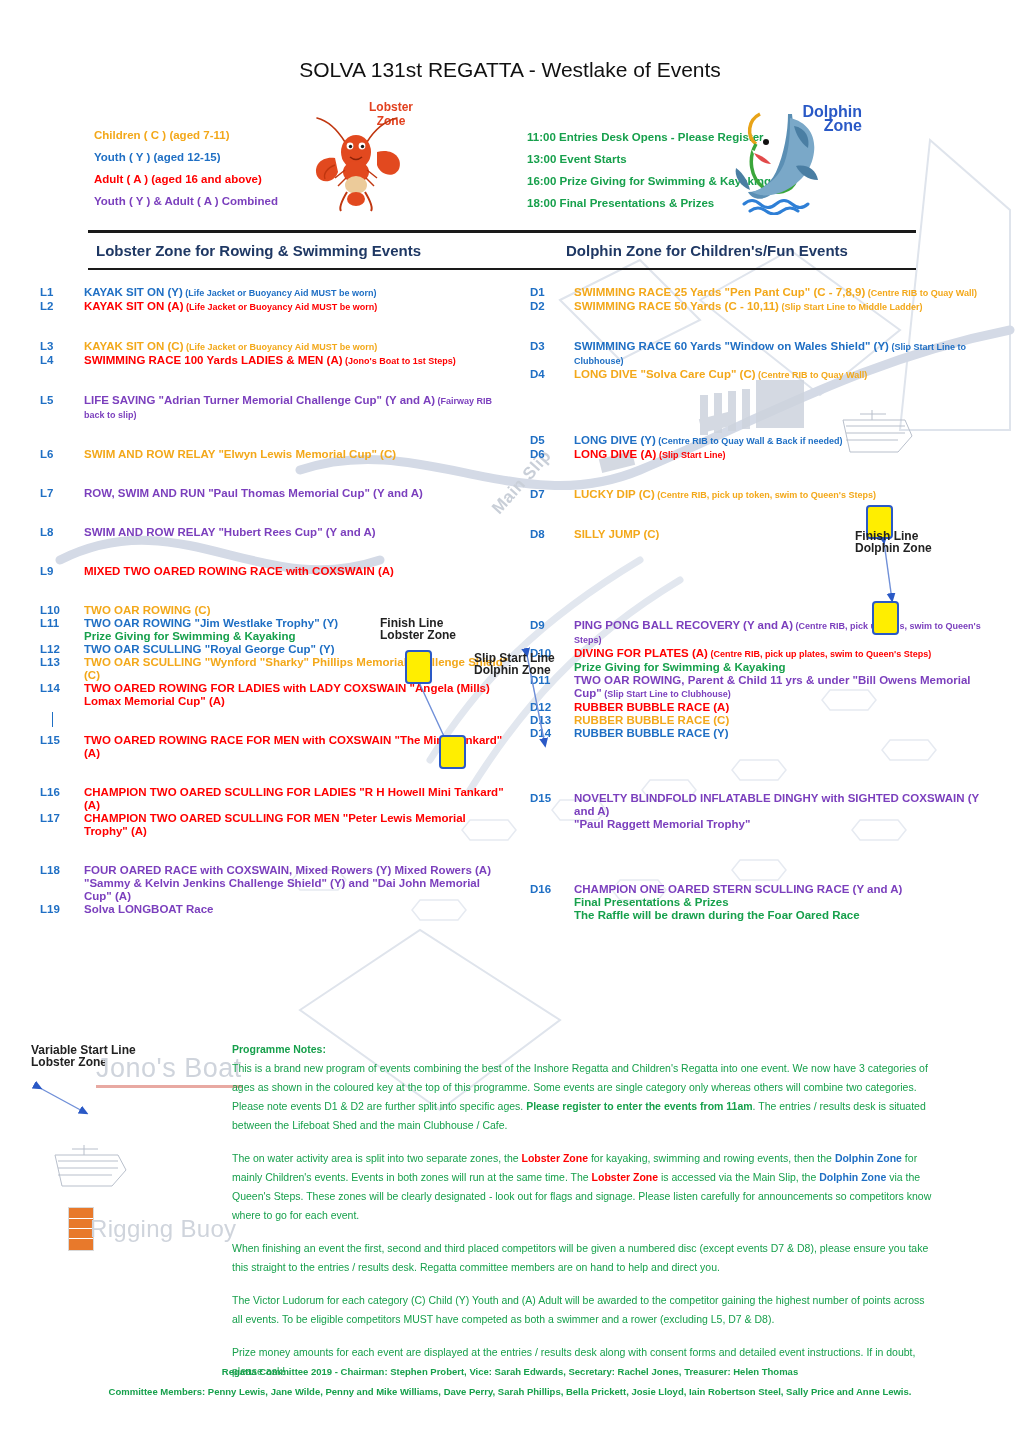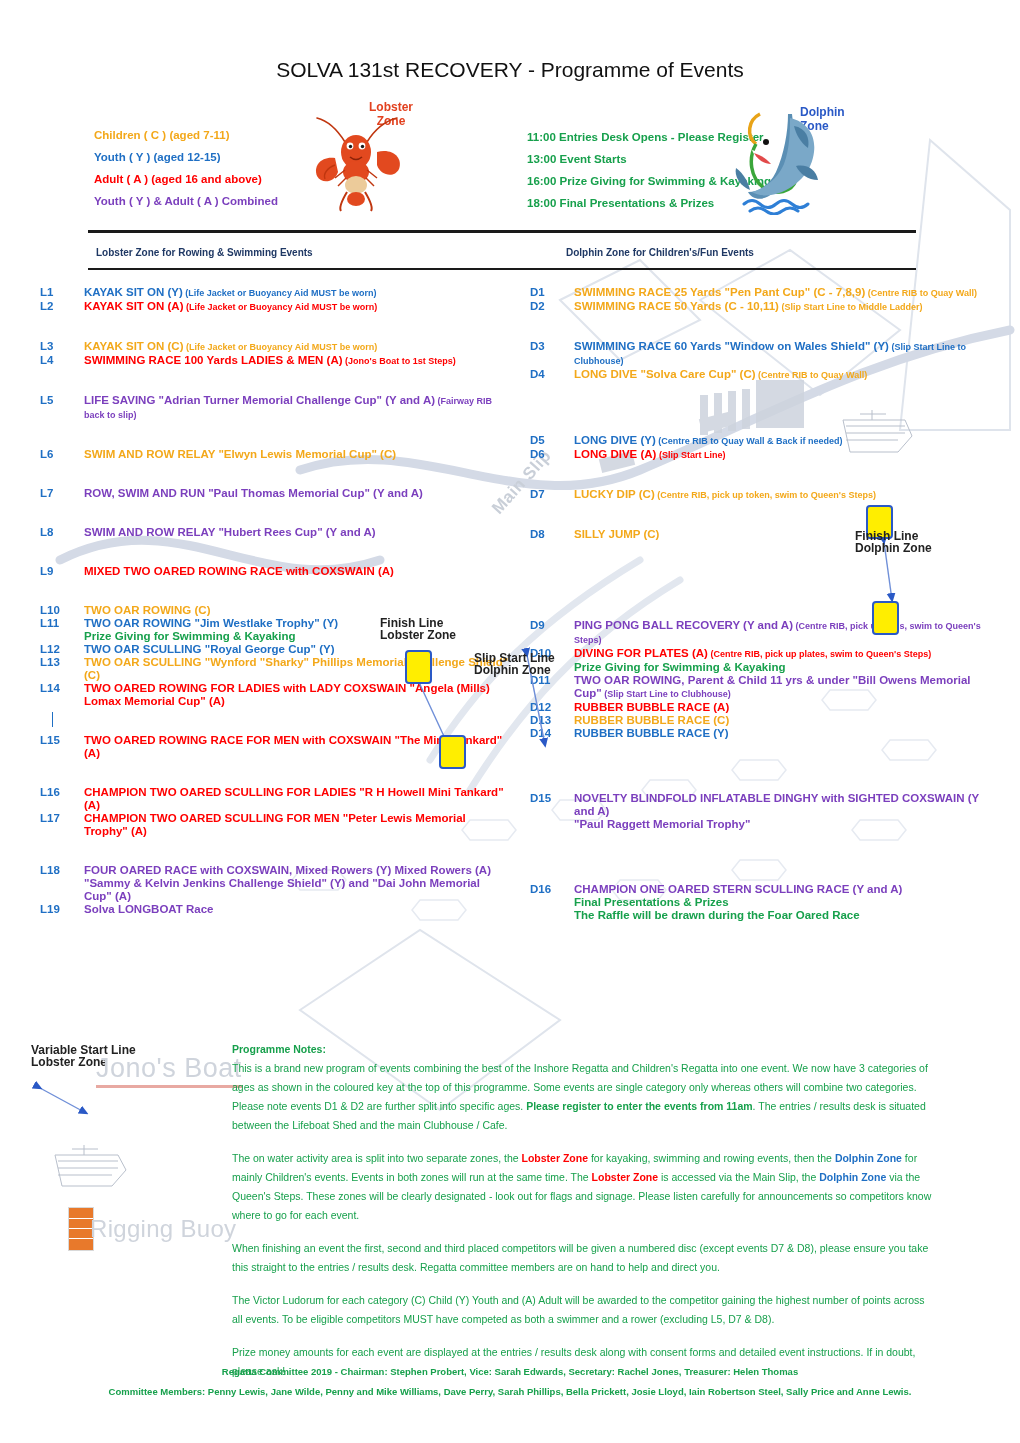--- a/index.html
+++ b/index.html
@@ -40,30 +40,30 @@
   .k-c{color:#f3a81a;}
   .k-y{color:#1f6fc4;}
   .k-a{color:#ff0000;}
   .k-ya{color:#7b3fbd;}
 
   
   .sched{position:absolute;left:527px;top:126px;font-size:11.5px;font-weight:bold;line-height:22px;color:#17a04c;}
 
   
   .lobster-cap{position:absolute;left:360px;top:100px;font-size:12px;font-weight:bold;color:#e2411f;line-height:14px;text-align:center;width:62px;}
-  .dolphin-cap{position:absolute;left:800px;top:105px;font-size:12px;font-weight:bold;color:#2a59c6;line-height:14px;text-align:left;width:62px;}
+  .dolphin-cap{position:absolute;left:800px;top:105px;font-size:16px;font-weight:bold;color:#2a59c6;line-height:14px;text-align:right;width:62px;}
 
   
   .hdr{position:absolute;left:88px;right:104px;top:230px;}
   .hdr .rule{height:3px;background:#1a1a1a;}
   .hdr .rule.thin{height:2px;}
   .hdr .row{display:flex;padding:9px 0 8px 8px;}
   .hdr .h1{width:470px;}
   .hdr .h2{flex:1;}
-  .hdr span{font-size:10px;font-weight:bold;color:#1f3864;}
+  .hdr span{font-size:15px;font-weight:bold;color:#1f3864;}
 
   
   .col{position:absolute;font-size:11.5px;}
   .colL{left:40px;top:286px;width:470px;}
   .colR{left:530px;top:286px;width:470px;}
 
   .ev{display:flex;align-items:flex-start;line-height:13px;}
   .ev .code{width:44px;flex:0 0 44px;font-weight:bold;color:#1f6fc4;}
   .ev .txt{flex:1;font-weight:bold;}
   .ev .txt .sub{font-weight:bold;font-size:9px;}
@@ -138,21 +138,21 @@
       <path d="M 620 880 l 38 0 l 8 10 l -8 10 l -38 0 l -8 -10 Z"></path>
       <path d="M 740 860 l 38 0 l 8 10 l -8 10 l -38 0 l -8 -10 Z"></path>
       <path d="M 860 820 l 38 0 l 8 10 l -8 10 l -38 0 l -8 -10 Z"></path>
       <path d="M 300 870 l 38 0 l 8 10 l -8 10 l -38 0 l -8 -10 Z"></path>
       <path d="M 420 900 l 38 0 l 8 10 l -8 10 l -38 0 l -8 -10 Z"></path>
     </g>
   </svg>
 
   <div class="maplabel" style="left:488px;top:505px;transform:rotate(-48deg);transform-origin:left top;">Main Slip</div>
 
-  <div class="title">SOLVA 131st RECOVERY - Programme of Events</div>
+  <div class="title">SOLVA 131st REGATTA - Westlake of Events</div>
 
   <div class="key">
     <div class="k-c">Children ( C ) (aged 7-11)</div>
     <div class="k-y">Youth ( Y ) (aged 12-15)</div>
     <div class="k-a">Adult ( A ) (aged 16 and above)</div>
     <div class="k-ya">Youth ( Y ) &amp; Adult ( A ) Combined</div>
   </div>
 
   <div class="sched">
     <div>11:00 Entries Desk Opens - Please Register</div>

